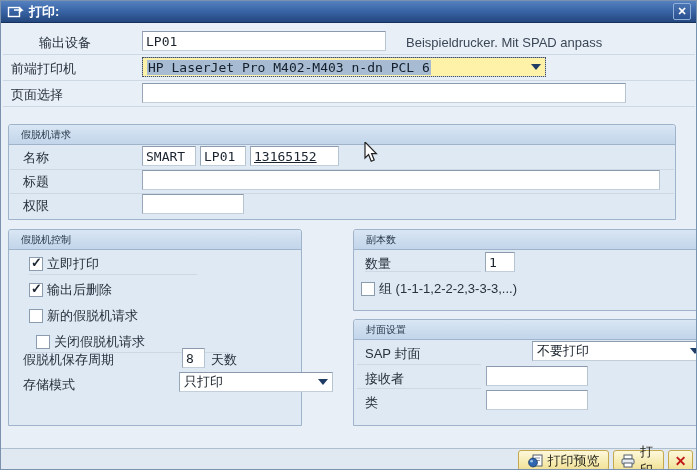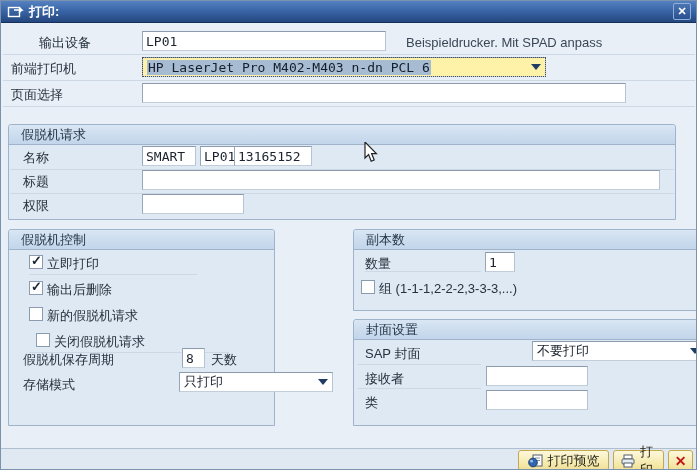--- a/index.html
+++ b/index.html
@@ -52,24 +52,24 @@
   .group {
     position:absolute; background:#dfe9f3;
     border:1px solid #9fb4ca; border-radius:3px 3px 0 0;
     box-shadow:0 1px 0 #f4f8fc inset;
   }
   .group .ghead {
     position:absolute; left:0; top:0; right:0; height:20px;
     background:linear-gradient(180deg,#d9e6f4 0%,#c2d5ea 100%);
     border-bottom:1px solid #9fb4ca; border-radius:3px 3px 0 0;
     display:flex; align-items:center; padding-left:12px;
-    color:#233648; font-size:13px;
-  }
-  
-  .cbrow { position:absolute; display:flex; cursor:pointer; }
+    color:#233648; font-size:10px;
+  }
+  
+  .cbrow { position:absolute; display:flex; align-items:center; cursor:pointer; }
   .cb {
     width:14px; height:14px; background:#ffffff;
     border:1px solid #8b9cae; margin-right:4px; position:relative; flex:0 0 auto;
   }
   .cb.checked::after {
     content:"\2713"; position:absolute; left:1px; top:-3px;
     font-size:13px; font-weight:bold; color:#1b2735;
   }
   
   .footerline { position:absolute; left:0; top:447px; width:697px; height:1px; background:#aebfd0; }
@@ -116,29 +116,29 @@
   <div class="divider" style="left:2px; top:105px; width:692px;"></div>
 
   <div class="group" style="left:7px; top:123px; width:668px; height:96px;">
     <div class="ghead">
       <span>假脱机请求</span>
     </div>
   </div>
   <span class="lbl" style="left:22px; top:148px;">名称</span>
   <input class="field" style="left: 141px; top: 145px; width: 54px;" value="SMART">
   <input class="field" style="left: 199px; top: 145px; width: 46px;" value="LP01">
-  <input class="field" style="left: 233px; top: 145px; width: 78px;" value="13165152">
+  <input class="field" style="left: 249px; top: 145px; width: 89px; text-decoration: underline;" value="13165152">
   <div class="divider" style="left:9px; top:168px; width:664px;"></div>
   <span class="lbl" style="left:22px; top:172px;">标题</span>
   <input class="field" style="left: 141px; top: 169px; width: 518px;" value="">
   <div class="divider" style="left:9px; top:192px; width:664px;"></div>
   <span class="lbl" style="left:22px; top:196px;">权限</span>
   <input class="field" style="left: 141px; top: 193px; width: 102px;" value="">
 
-  <div class="group" style="left:7px; top:228px; width:267px; height:197px;">
+  <div class="group" style="left:7px; top:228px; width:294px; height:197px;">
     <div class="ghead">
       <span>假脱机控制</span>
     </div>
   </div>
   <div class="cbrow" style="left:28px; top:254px;">
     <span class="cb checked"></span>
     <span>立即打印</span>
   </div>
   <div class="divider" style="left:28px; top:273px; width:168px;"></div>
   <div class="cbrow" style="left:28px; top:280px;">

